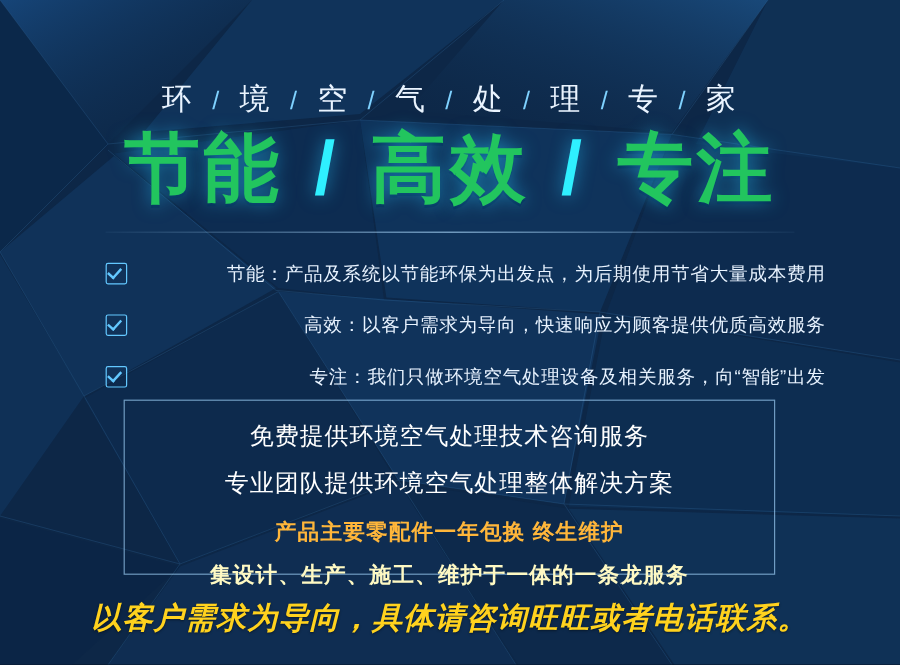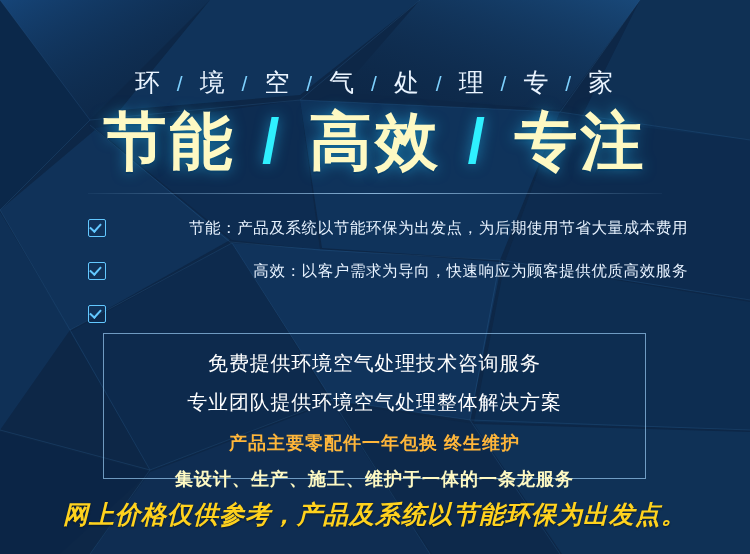--- a/index.html
+++ b/index.html
@@ -62,21 +62,21 @@
     left: 0;
     width: 750px;
     text-align: center;
     font-size: 63px;
     font-weight: bold;
     letter-spacing: 3px;
     white-space: nowrap;
     line-height: 1.05;
   }
   .headline .hw {
-    color: #fef9c3;
+    color: #22c55e;
     text-shadow: 0 0 14px rgba(40,200,255,0.55), 0 2px 0 rgba(0,40,80,0.6);
   }
   .headline .hs {
     color: #2ff0ff;
     font-weight: bold;
     margin: 0 6px;
     text-shadow: 0 0 14px rgba(40,200,255,0.55);
   }
 
   .rule {
@@ -265,26 +265,27 @@
       <div class="bullet">
         <span class="check"></span>
         <span>节能：产品及系统以节能环保为出发点，为后期使用节省大量成本费用</span>
       </div>
       <div class="bullet">
         <span class="check"></span>
         <span>高效：以客户需求为导向，快速响应为顾客提供优质高效服务</span>
       </div>
       <div class="bullet">
         <span class="check"></span>
+        <span>专注：我们只做环境空气处理设备及相关服务，向“智能”出发</span>
       </div>
     </div>
 
     <div class="infobox">
       <div class="line l1">免费提供环境空气处理技术咨询服务</div>
       <div class="line l2">专业团队提供环境空气处理整体解决方案</div>
       <div class="line l3">产品主要零配件一年包换  终生维护</div>
       <div class="line l4">集设计、生产、施工、维护于一体的一条龙服务</div>
     </div>
 
-    <div class="footer">网上价格仅供参考，产品及系统以节能环保为出发点。</div>
+    <div class="footer">以客户需求为导向，具体请咨询旺旺或者电话联系。</div>
 
   </div>
 </div>
 
 </body></html>

